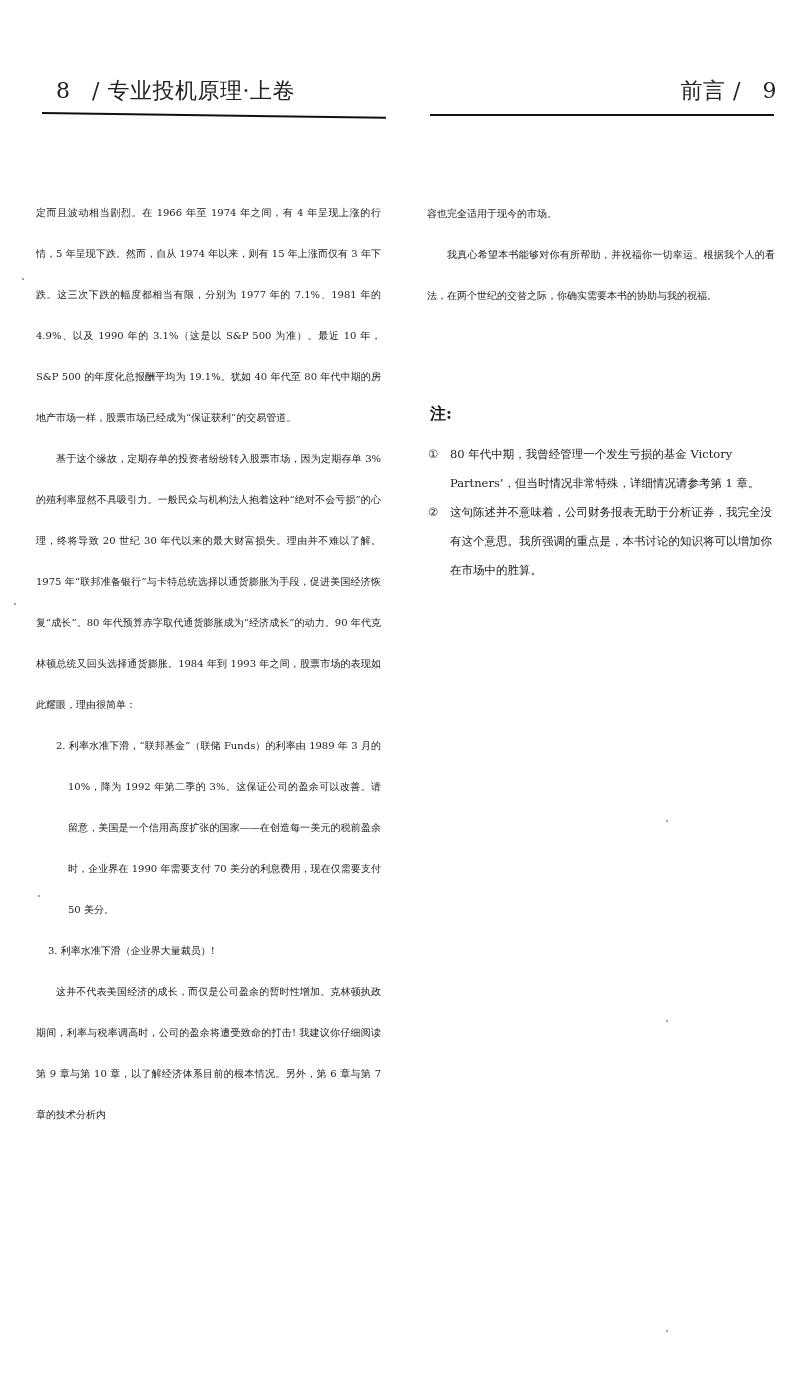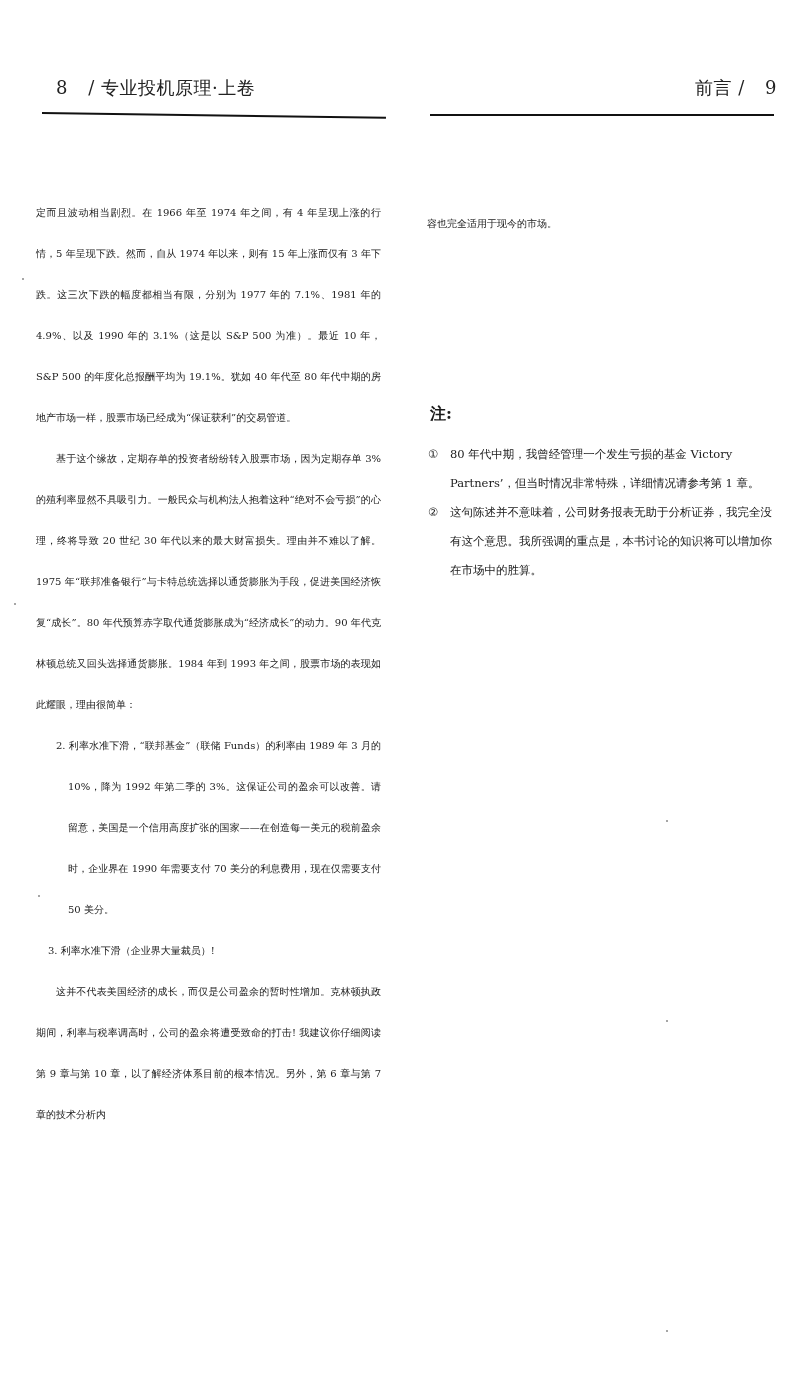--- a/index.html
+++ b/index.html
@@ -7,40 +7,40 @@
       width: 800px; height: 1399px; position: relative; overflow: hidden;
       font-family: "DejaVu Serif", "Liberation Serif", serif;
       color: #1a1a1a;
     }
     .page { position: absolute; top: 0; height: 1399px; }
     .page-left { left: 0; width: 400px; }
     .page-right { left: 400px; width: 400px; }
 
     .running-head {
       position: absolute; top: 76px;
-      font-size: 18px; letter-spacing: 0.5px; color: #222;
+      font-size: 22px; letter-spacing: 0.5px; color: #222;
     }
     .page-left .running-head { left: 56px; }
     .page-left .running-head .num { margin-right: 14px; }
     .page-right .running-head { right: 23px; }
     .page-right .running-head .num { margin-left: 14px; }
 
     .rule {
       position: absolute; height: 2px; background: #111;
     }
     .page-left .rule { left: 42px; width: 344px; top: 112px; transform: rotate(0.8deg); transform-origin: left; }
     .page-right .rule { left: 30px; width: 344px; top: 114px; }
 
     .body-text {
       position: absolute;
       font-size: 10px; line-height: 41px;
       text-align: justify;
     }
     .page-left .body-text { left: 36px; top: 192px; width: 345px; }
-    .page-right .body-text { left: 27px; top: 203px; width: 348px; }
+    .page-right .body-text { left: 27px; top: 193px; width: 348px; }
 
     .body-text p { margin: 0; }
     .indent { text-indent: 2em; }
 
     .list-item { padding-left: 32px; text-indent: -12px; }
     .list-item3 { padding-left: 24px; }
 
     .notes-title {
       position: absolute; left: 30px; top: 404px;
       font-size: 16px; font-weight: bold;
@@ -87,20 +87,21 @@
 
 <div class="page page-right">
   <div class="running-head">
     <span>前言 /</span>
     <span class="num">9</span>
   </div>
   <div class="rule"></div>
 
   <div class="body-text">
     <p>容也完全适用于现今的市场。</p>
+    <p class="indent">我真心希望本书能够对你有所帮助，并祝福你一切幸运。根据我个人的看法，在两个世纪的交替之际，你确实需要本书的协助与我的祝福。</p>
   </div>
 
   <div class="notes-title">注:</div>
 
   <div class="notes">
     <div class="note">
       <span class="marker">①</span>
       <span>80 年代中期，我曾经管理一个发生亏损的基金 Victory Partners’，但当时情况非常特殊，详细情况请参考第 1 章。</span>
     </div>
     <div class="note">

